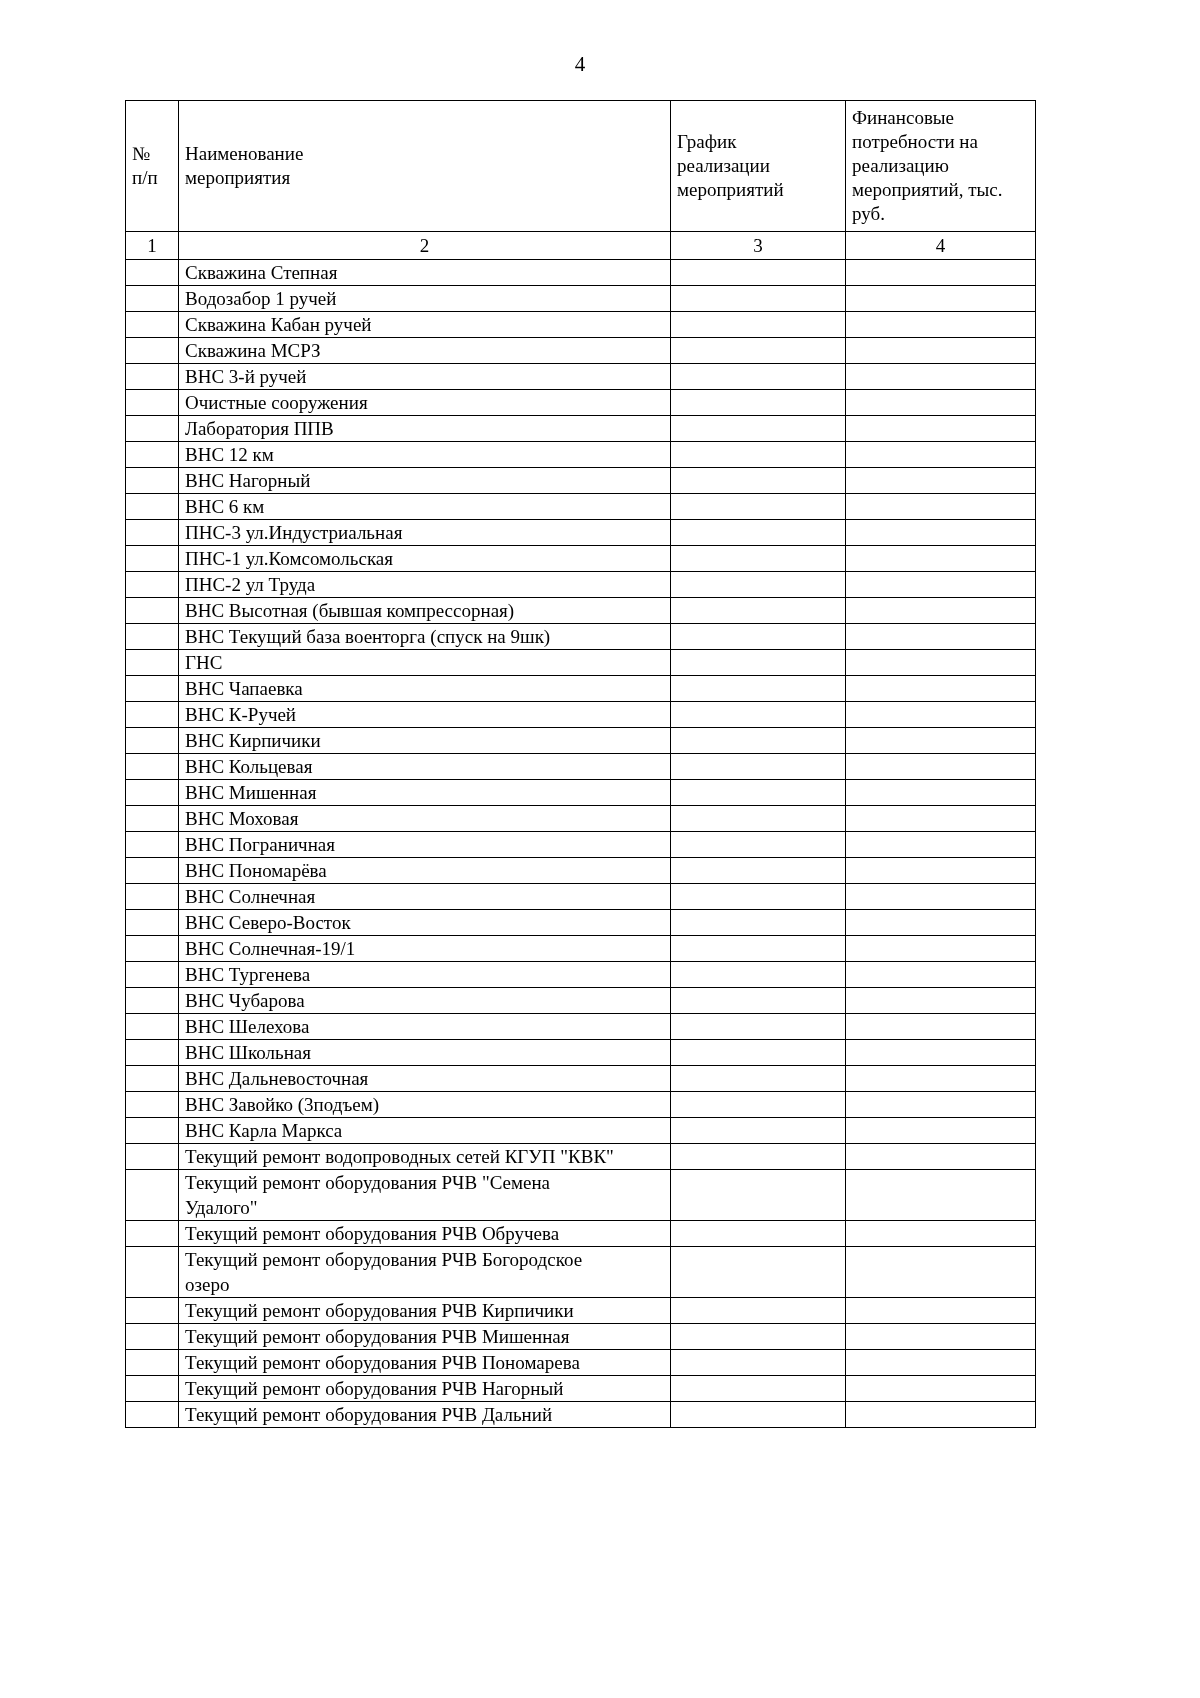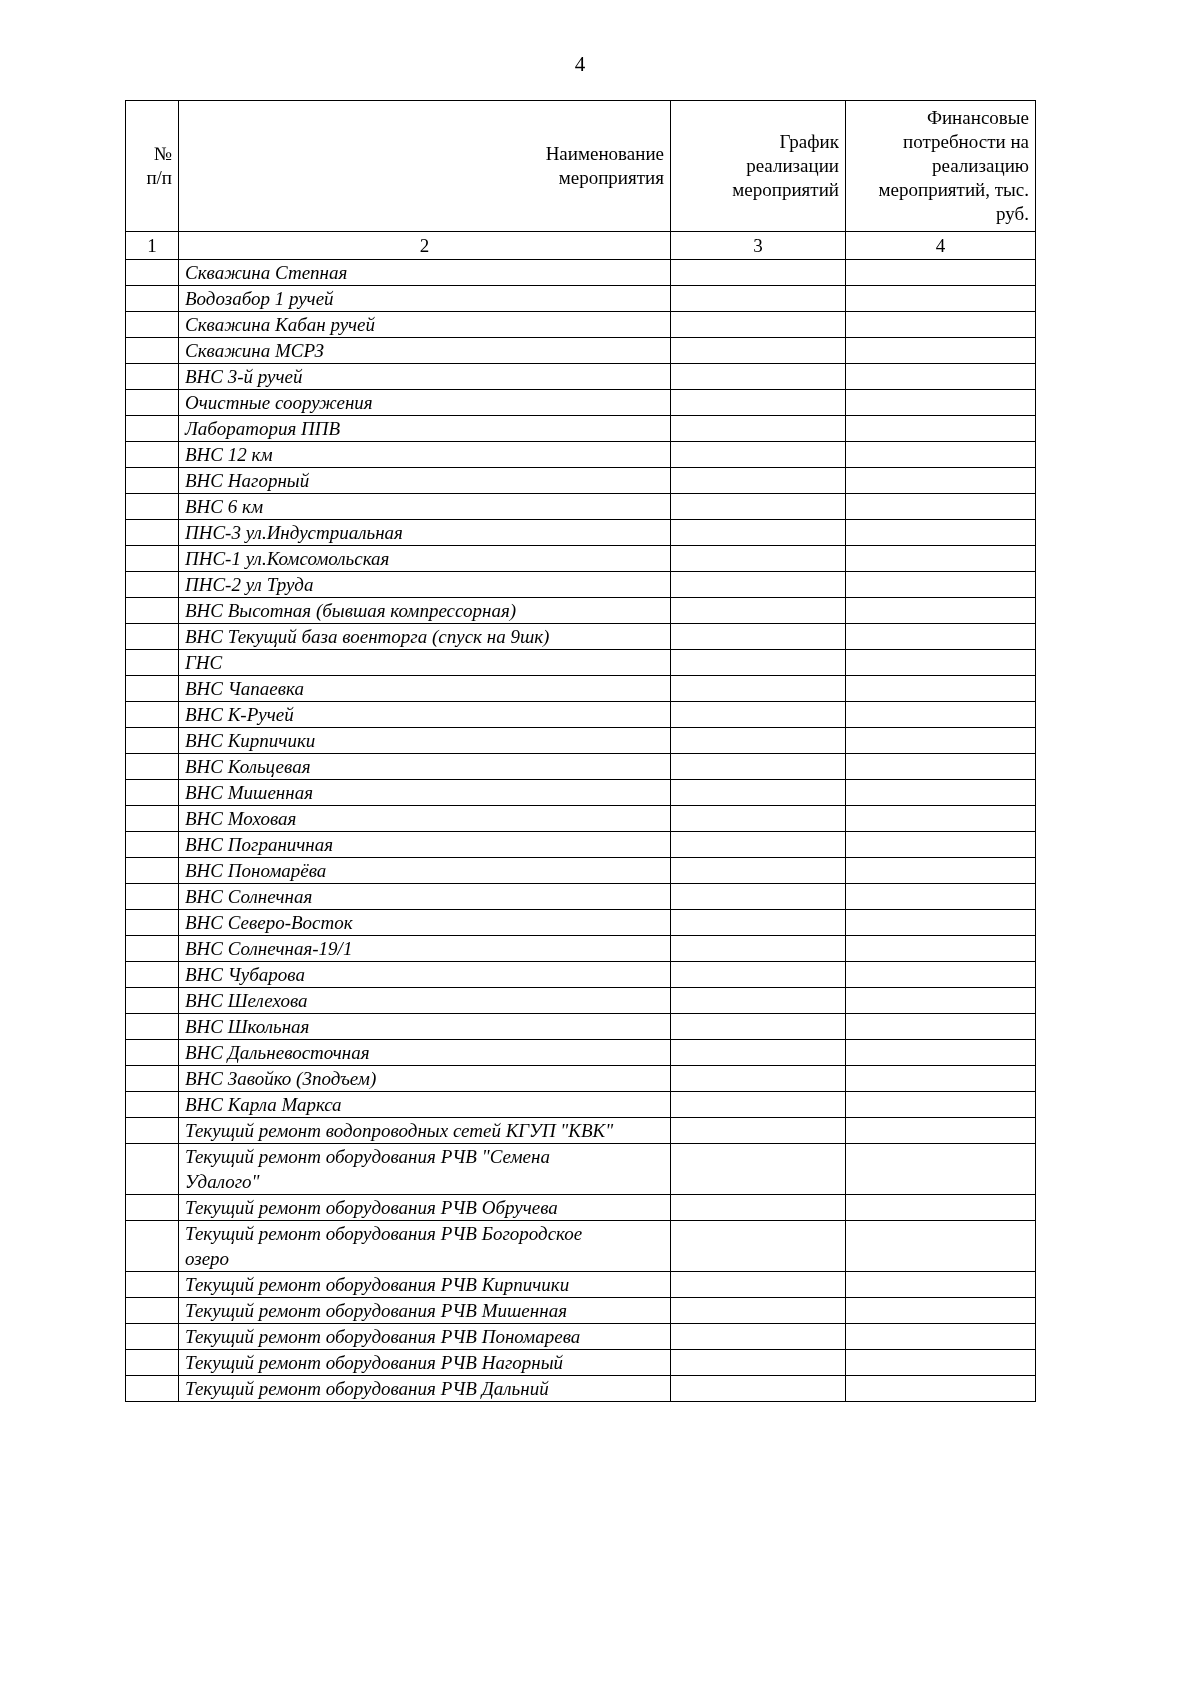--- a/index.html
+++ b/index.html
@@ -38,39 +38,38 @@
   col.w-fin   { width: 190px; }
   th, td {
     border: 1px solid #000000;
     font-weight: normal;
     font-size: 19px;
     vertical-align: middle;
     padding: 0;
   }
   thead th.top-header {
     height: 126px;
-    text-align: right;
+    text-align: left;
     line-height: 24px;
     white-space: pre-line;
     padding: 2px 6px;
   }
   thead th.num-header {
     height: 27px;
     text-align: center;
     line-height: 25px;
   }
   tbody td {
     height: 25px;
     line-height: 25px;
   }
   tbody td.col-name {
     text-align: left;
     padding: 0 6px;
     white-space: pre-line;
-    font-style: italic;
   }
   tbody td.col-num,
   tbody td.col-schedule,
   tbody td.col-finance {
     text-align: center;
   }
 </style>
 </head>
 <body>
 
@@ -264,20 +263,26 @@
           <td class="col-finance"></td>
         </tr>
         <tr>
           <td class="col-num"></td>
           <td class="col-name">ВНС Солнечная-19/1</td>
           <td class="col-schedule"></td>
           <td class="col-finance"></td>
         </tr>
         <tr>
           <td class="col-num"></td>
+          <td class="col-name">ВНС Тургенева</td>
+          <td class="col-schedule"></td>
+          <td class="col-finance"></td>
+        </tr>
+        <tr>
+          <td class="col-num"></td>
           <td class="col-name">ВНС Чубарова</td>
           <td class="col-schedule"></td>
           <td class="col-finance"></td>
         </tr>
         <tr>
           <td class="col-num"></td>
           <td class="col-name">ВНС Шелехова</td>
           <td class="col-schedule"></td>
           <td class="col-finance"></td>
         </tr>

